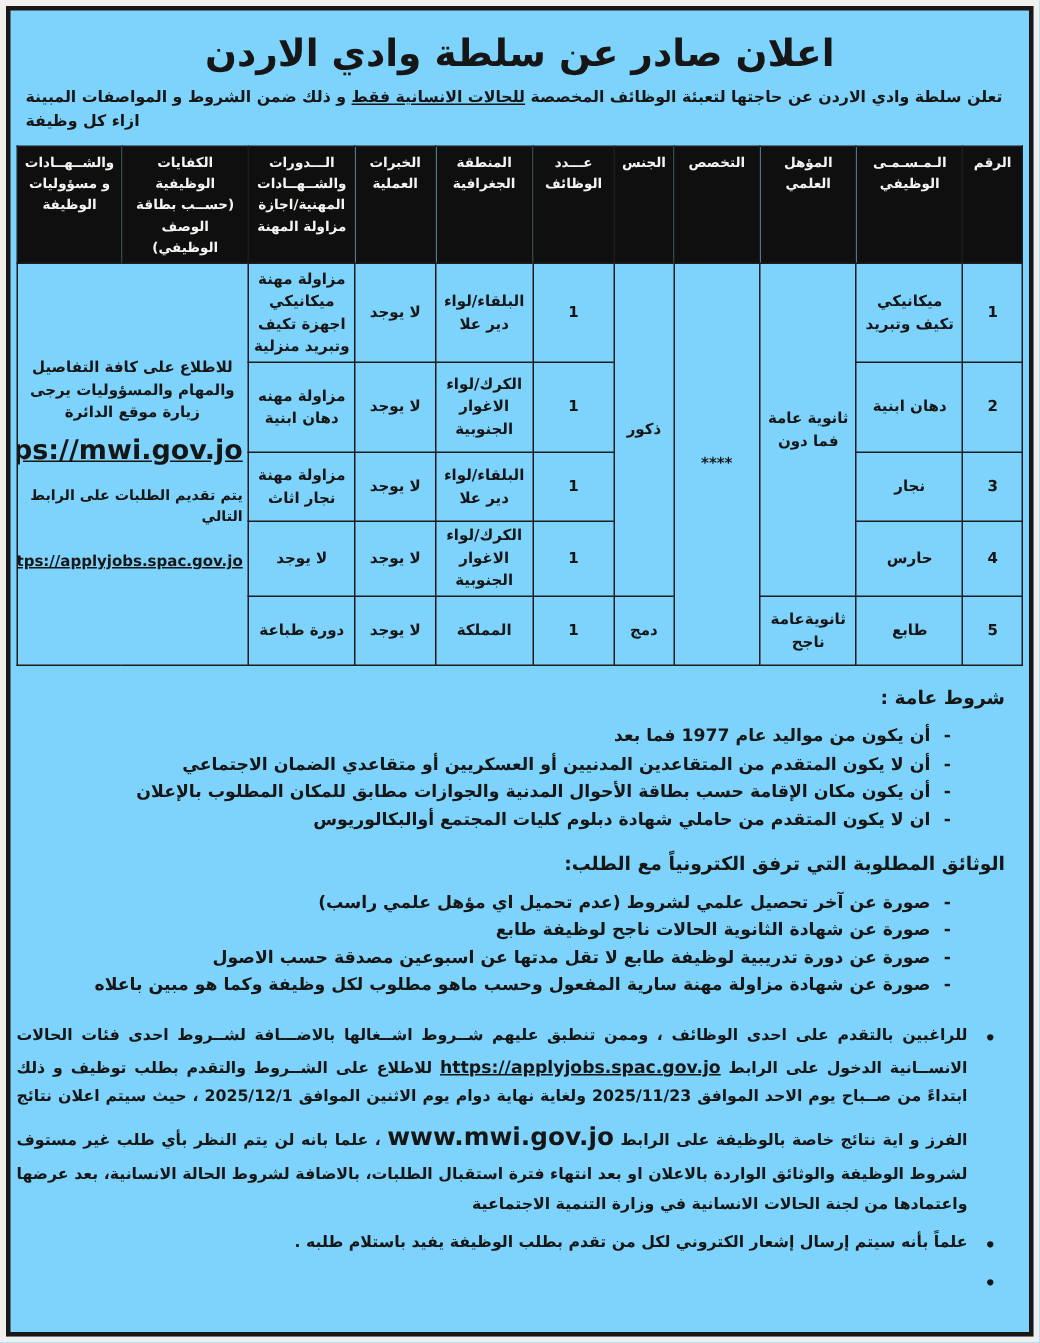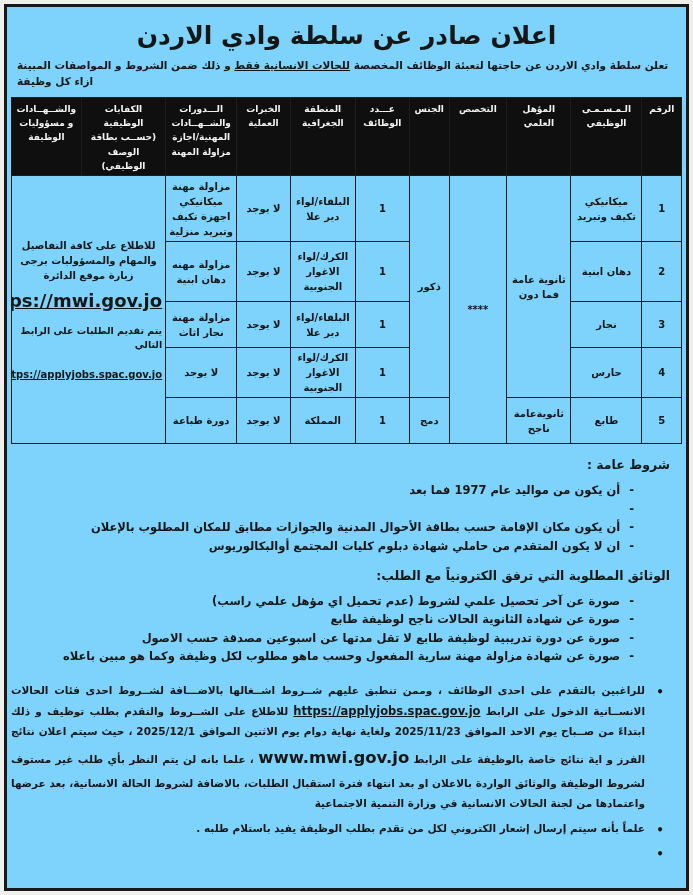--- a/index.html
+++ b/index.html
@@ -220,20 +220,21 @@
   <div class="sections">
 
     <div class="sec-heading">شروط عامة :</div>
     <div class="dash-list">
       <div class="dash-item">
           <span class="dash-marker">-</span>
           <span>أن يكون من مواليد عام 1977 فما بعد</span>
         </div>
       <div class="dash-item">
           <span class="dash-marker">-</span>
+          <span>أن لا يكون المتقدم من المتقاعدين المدنيين أو العسكريين أو متقاعدي الضمان الاجتماعي</span>
         </div>
       <div class="dash-item">
           <span class="dash-marker">-</span>
           <span>أن يكون مكان الإقامة حسب بطاقة الأحوال المدنية والجوازات مطابق للمكان المطلوب بالإعلان</span>
         </div>
       <div class="dash-item">
           <span class="dash-marker">-</span>
           <span>ان لا يكون المتقدم من حاملي شهادة دبلوم كليات المجتمع أوالبكالوريوس</span>
         </div>
     </div>

